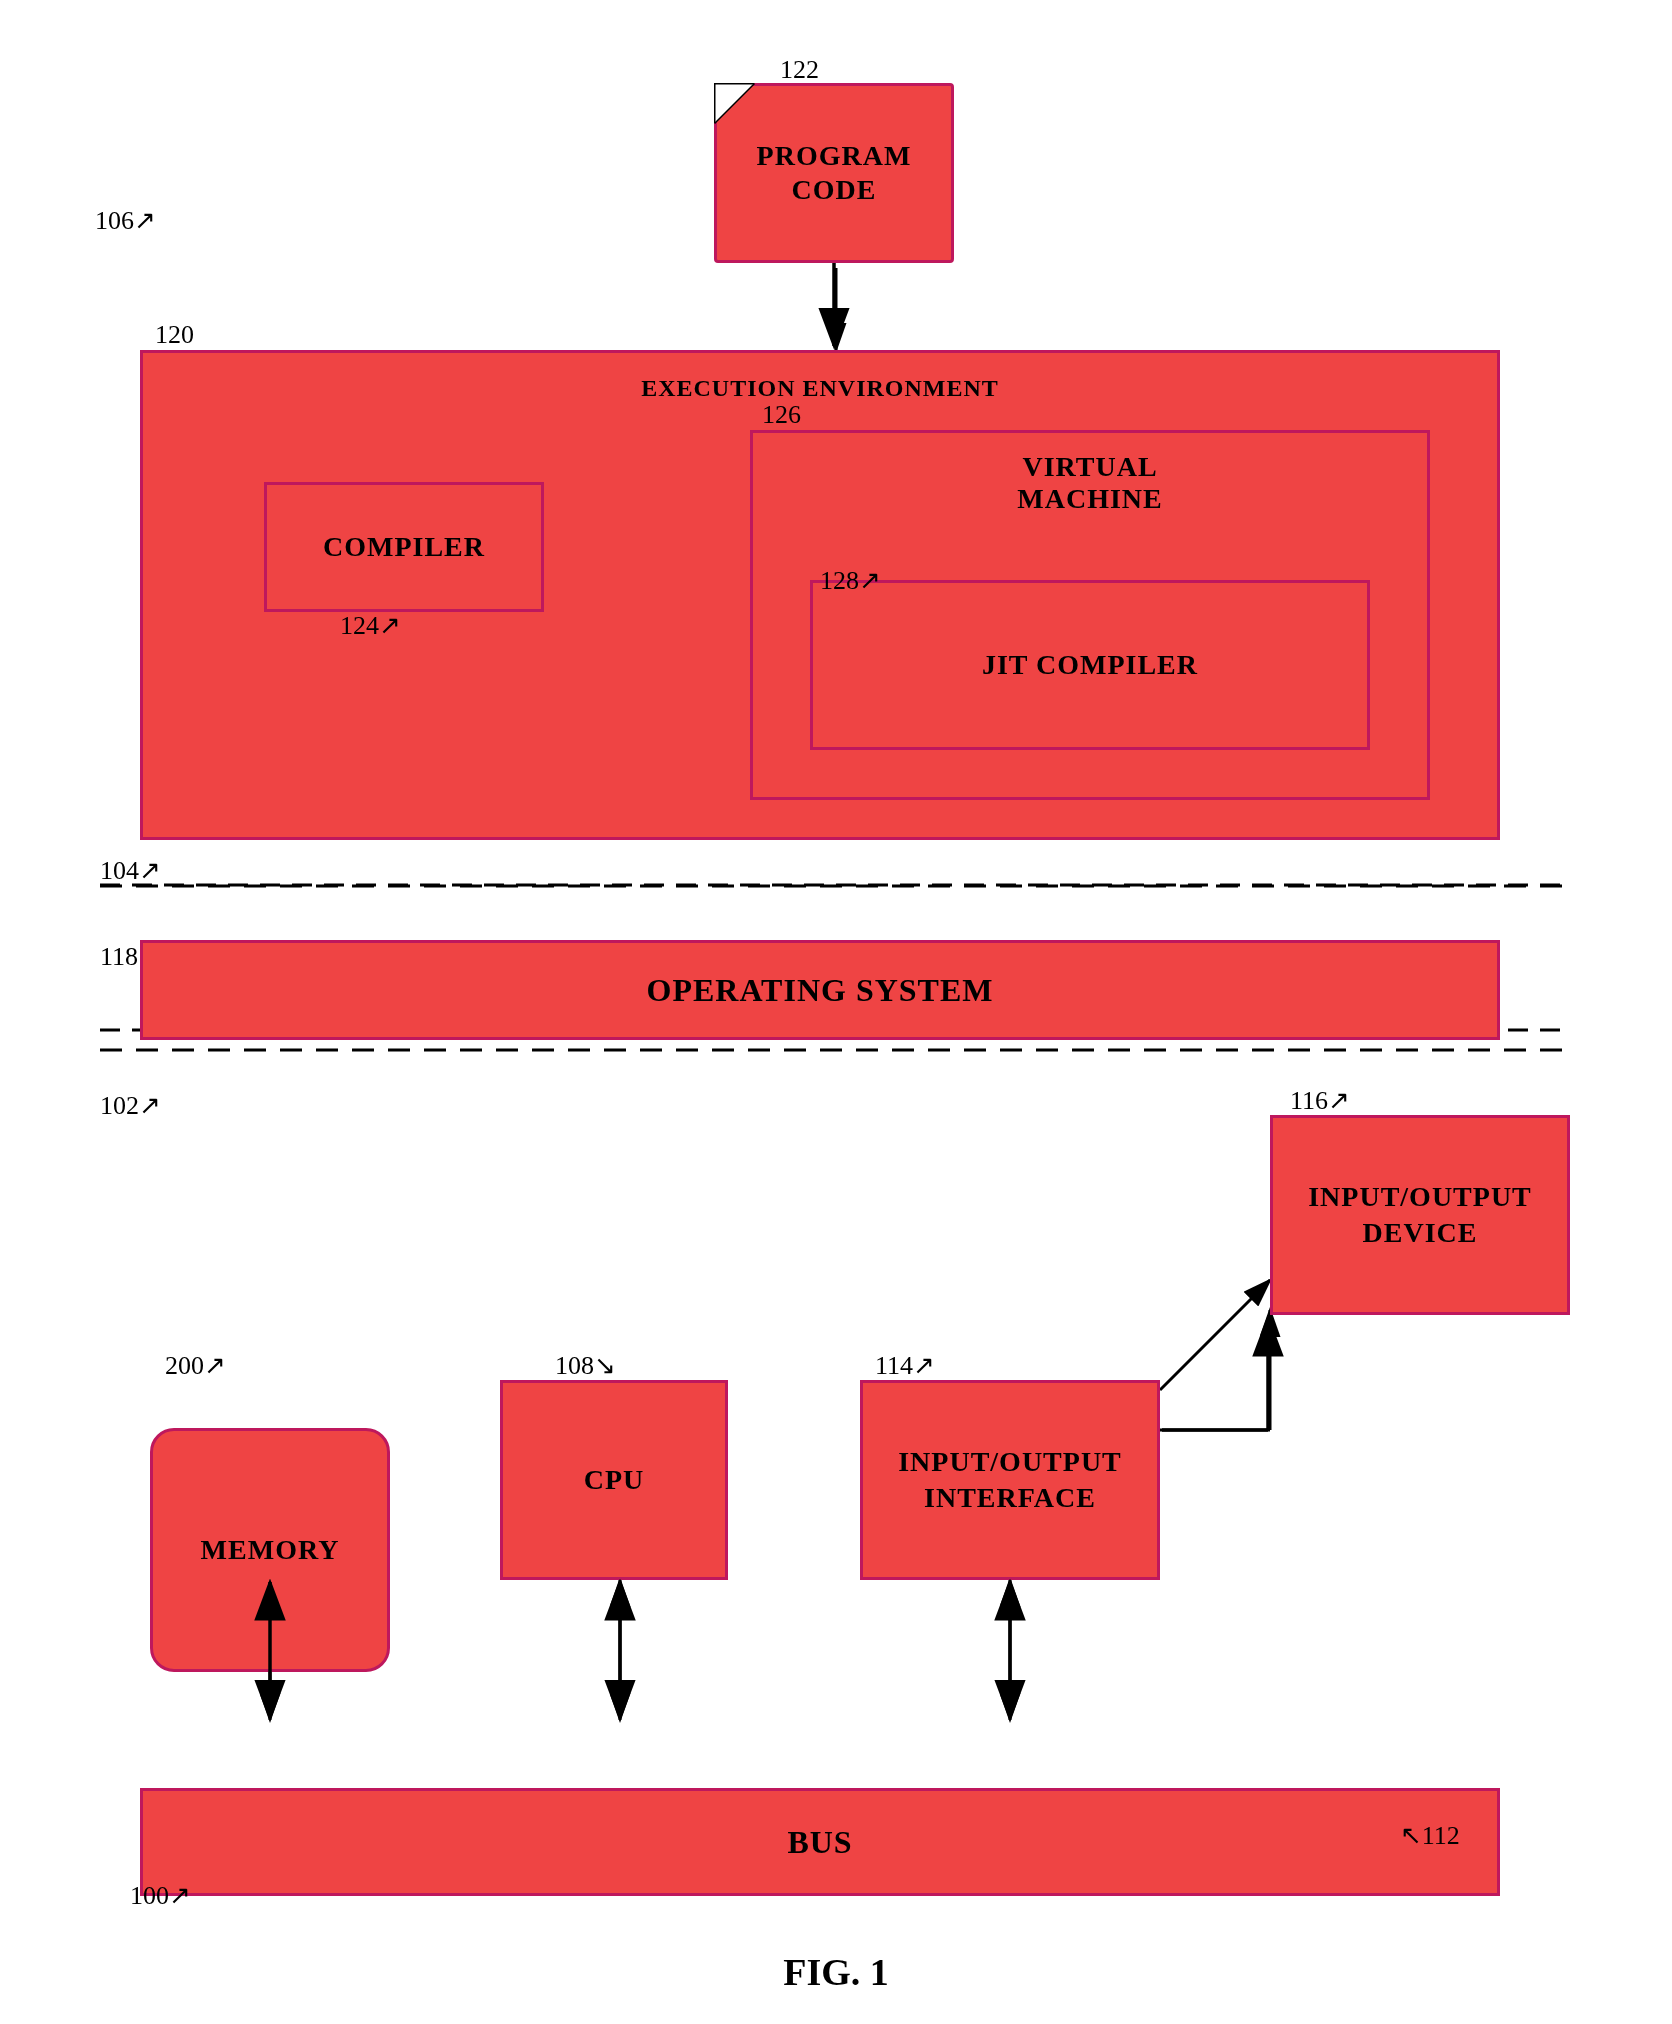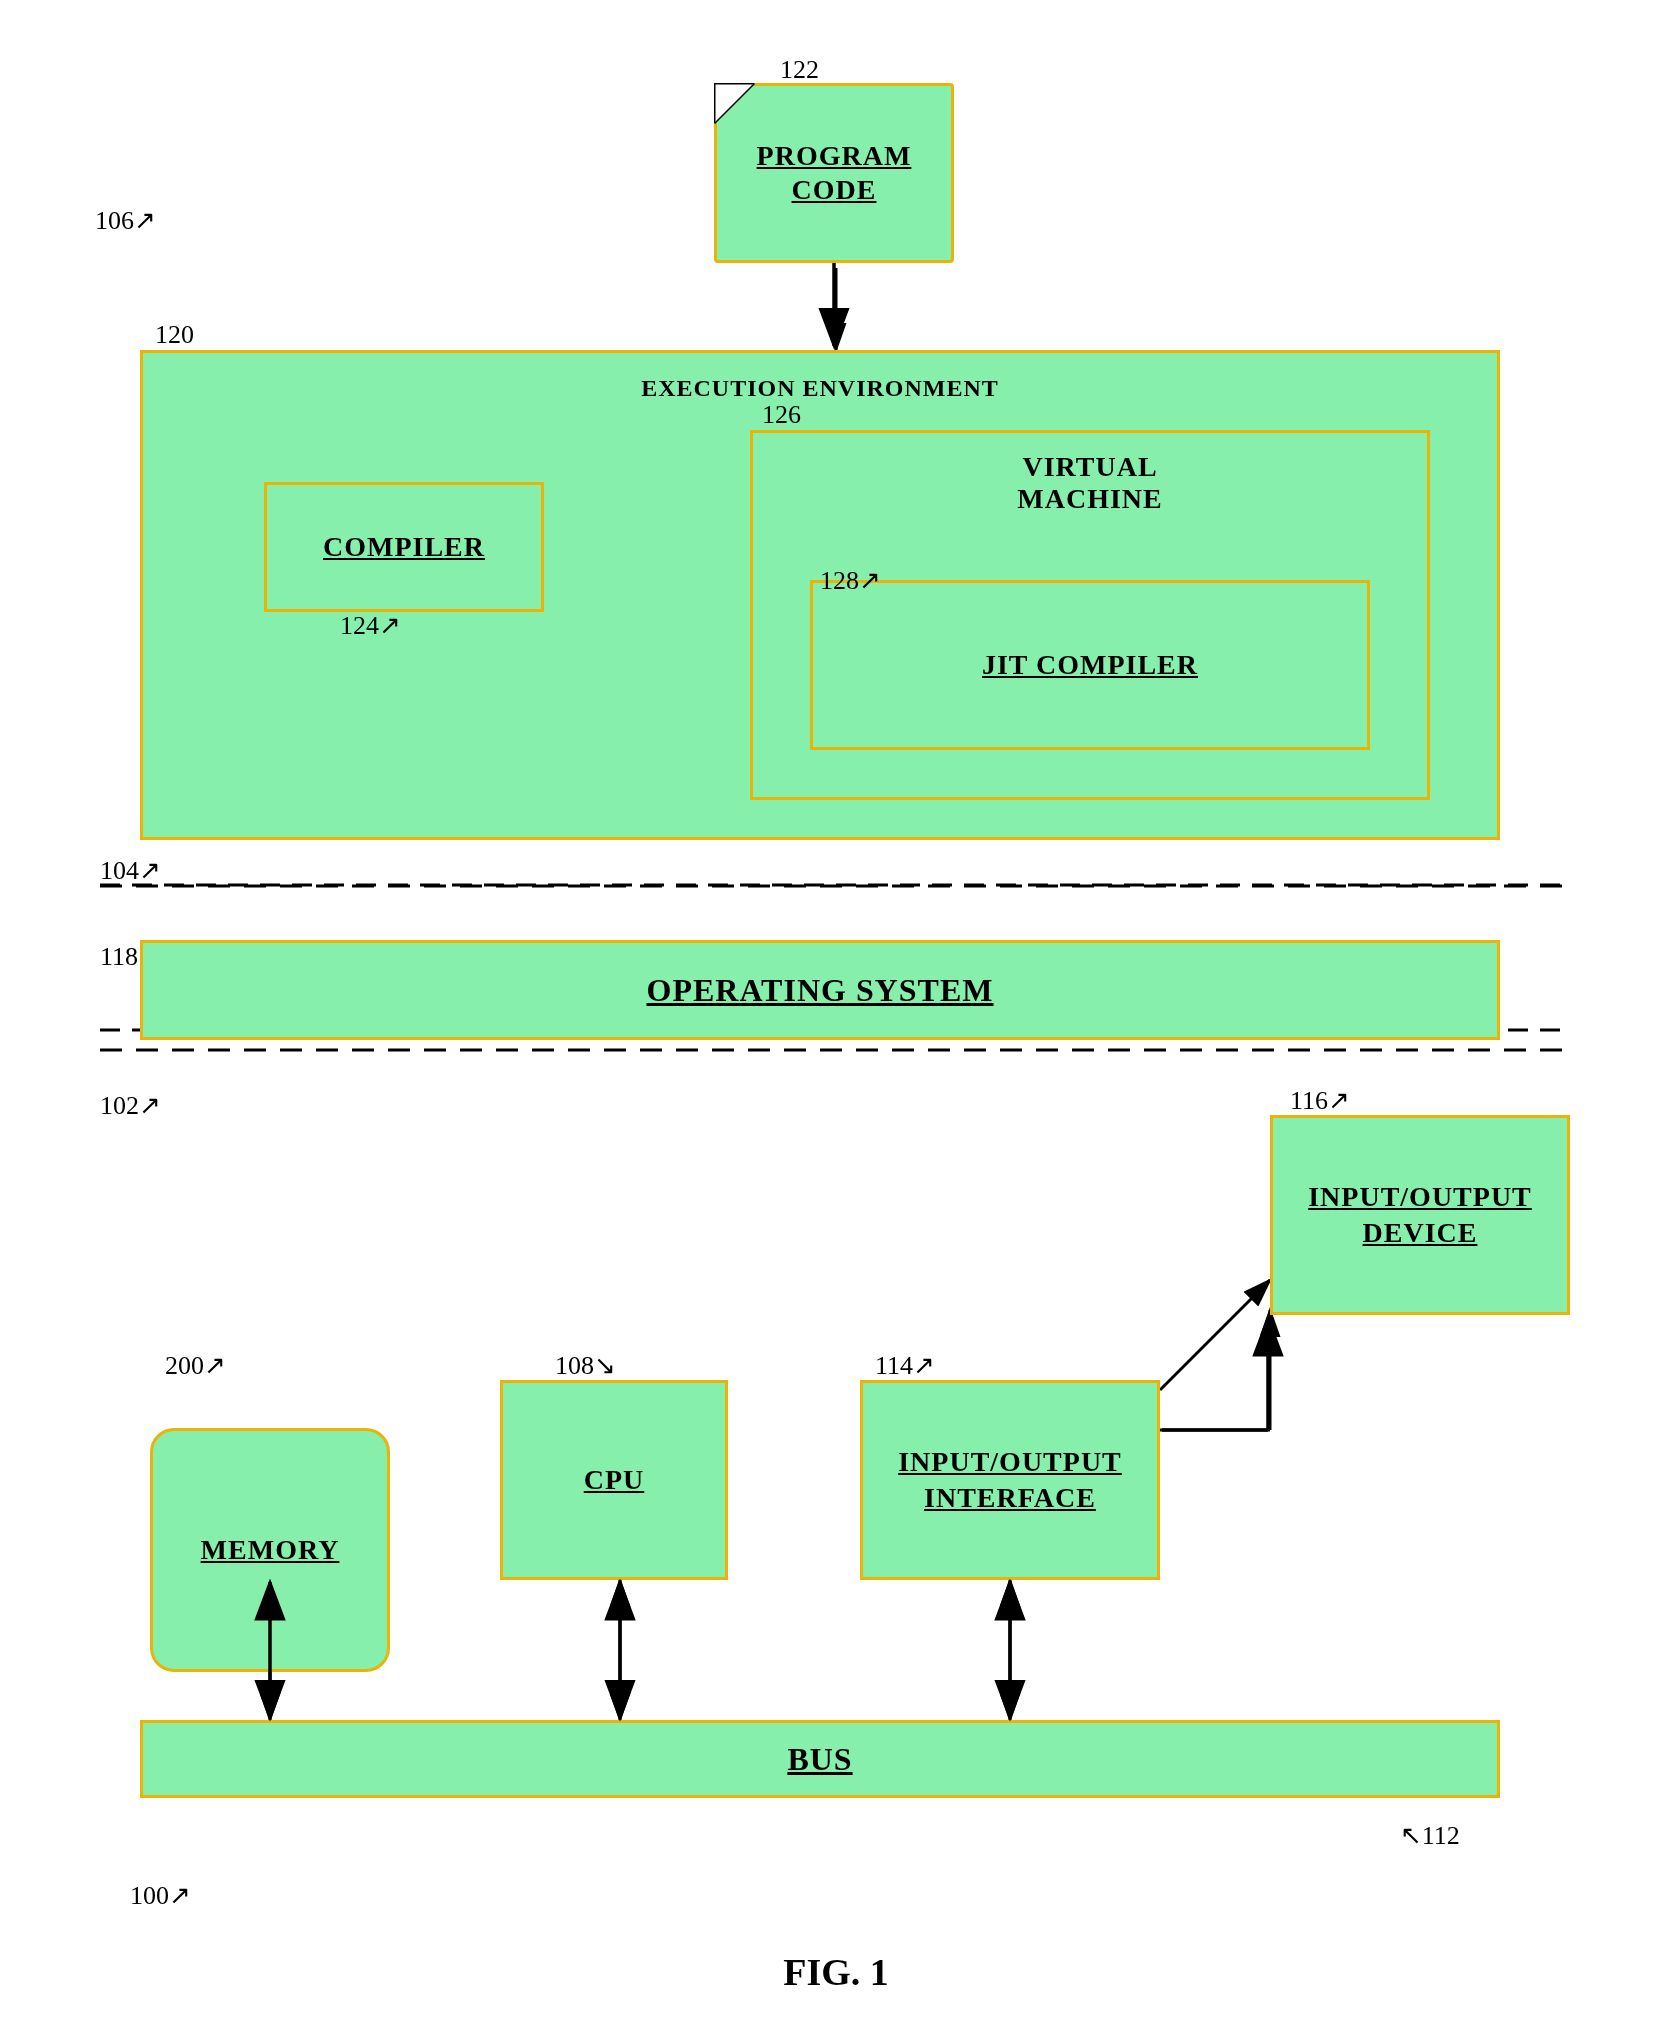--- a/index.html
+++ b/index.html
@@ -14,30 +14,29 @@
 
     .diagram-container {
       position: relative;
       width: 1672px;
       height: 2024px;
     }
 
     
     .box {
       position: absolute;
-      border: 3px solid #eab308;
-      background: #86efac;
+      border: 3px solid #be185d;
+      background: #ef4444;
       display: flex;
       align-items: center;
       justify-content: center;
       text-align: center;
       font-weight: bold;
       font-size: 28px;
       letter-spacing: 1px;
-      text-decoration: underline;
     }
 
     
     .label {
       position: absolute;
       font-size: 26px;
       font-weight: normal;
     }
 
     
@@ -185,21 +184,21 @@
 
   <div class="box" style="left:1270px; top:1115px; width:300px; height:200px;">
     <span style="white-space:pre-line; line-height:1.3;">INPUT/OUTPUT
 DEVICE</span>
   </div>
 
   <div class="label" style="left:1290px; top:1085px;">
     <span>116</span>↗
   </div>
 
-  <div class="box" style="left:140px; top:1720px; width:1360px; height:78px;">
+  <div class="box" style="left:140px; top:1788px; width:1360px; height:108px;">
     <span style="font-size:32px;">BUS</span>
   </div>
 
   <div class="label" style="left:1400px; top:1820px;">
     ↖<span>112</span>
   </div>
 
   <div class="label" style="left:130px; top:1880px;">
     <span>100</span>↗
   </div>

